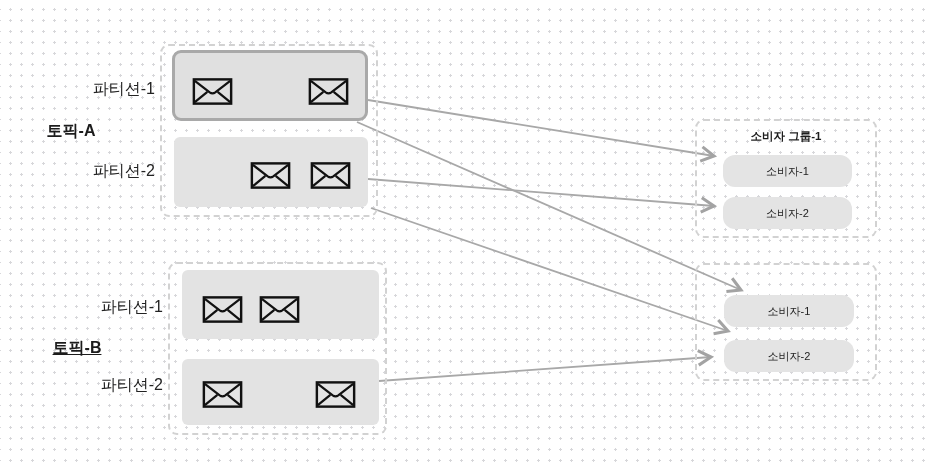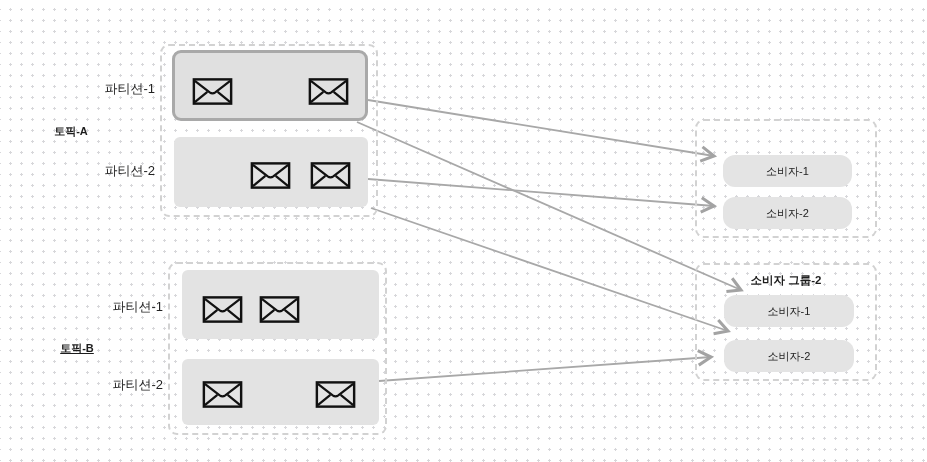--- a/index.html
+++ b/index.html
@@ -8,25 +8,25 @@
     background-color:#ffffff;
     background-image: radial-gradient(circle, #d7d7da 1px, transparent 1.3px);
     background-size: 11px 11px;
     background-position: 5px 4px;
     font-family:"Liberation Sans","DejaVu Sans",sans-serif;
     color:#1c1c1c;
   }
   .arrows { position:absolute; left:0; top:0; pointer-events:none; }
   .topic-label {
     position:absolute; width:62px; text-align:center;
-    font-size:11px; font-weight:bold; line-height:14px;
+    font-size:16px; font-weight:bold; line-height:14px;
   }
   .partition-label {
     position:absolute; width:97px; text-align:right;
-    font-size:13px; line-height:13px; color:#222;
+    font-size:16px; line-height:13px; color:#222;
   }
   .topic-box, .cg-box {
     position:absolute; border:2px dashed #d2d2d2; border-radius:9px;
     box-sizing:border-box; background:transparent;
   }
   .partition {
     position:absolute; background:#e3e3e3; border-radius:6px; box-sizing:border-box;
   }
   .partition.selected {
     background:#e0e0e0; border:3px solid #a9a9a9; border-radius:9px;
@@ -112,30 +112,30 @@
       <svg class="env" style="left:20px; top:21px;" viewBox="0 0 44 30">
           <use href="#envelope-shape"></use>
         </svg>
       <svg class="env" style="left:133px; top:21px;" viewBox="0 0 44 30">
           <use href="#envelope-shape"></use>
         </svg>
     </div>
   </div>
 
   <div class="cg-box" style="left:695px; top:119px; width:182px; height:119px;">
+    <div class="cg-title">소비자 그룹-1</div>
     <div class="consumer" style="left:26px; top:34px; width:129px; height:32px;">
       <span>소비자-1</span>
     </div>
     <div class="consumer" style="left:26px; top:76px; width:129px; height:32px;">
       <span>소비자-2</span>
     </div>
   </div>
 
   <div class="cg-box" style="left:695px; top:263px; width:182px; height:118px;">
-    <div class="cg-title">소비자 그룹-2</div>
     <div class="consumer" style="left:27px; top:30px; width:130px; height:32px;">
       <span>소비자-1</span>
     </div>
     <div class="consumer" style="left:27px; top:75px; width:130px; height:32px;">
       <span>소비자-2</span>
     </div>
   </div>
 
 </div>
 

